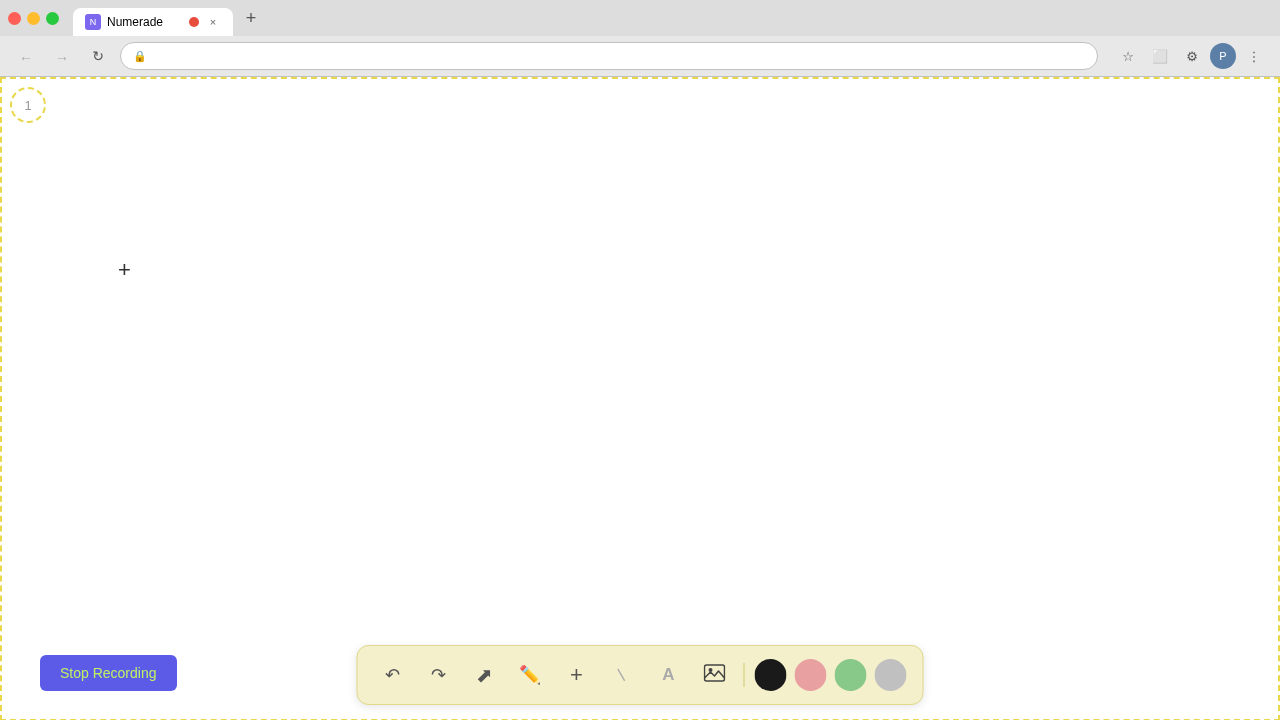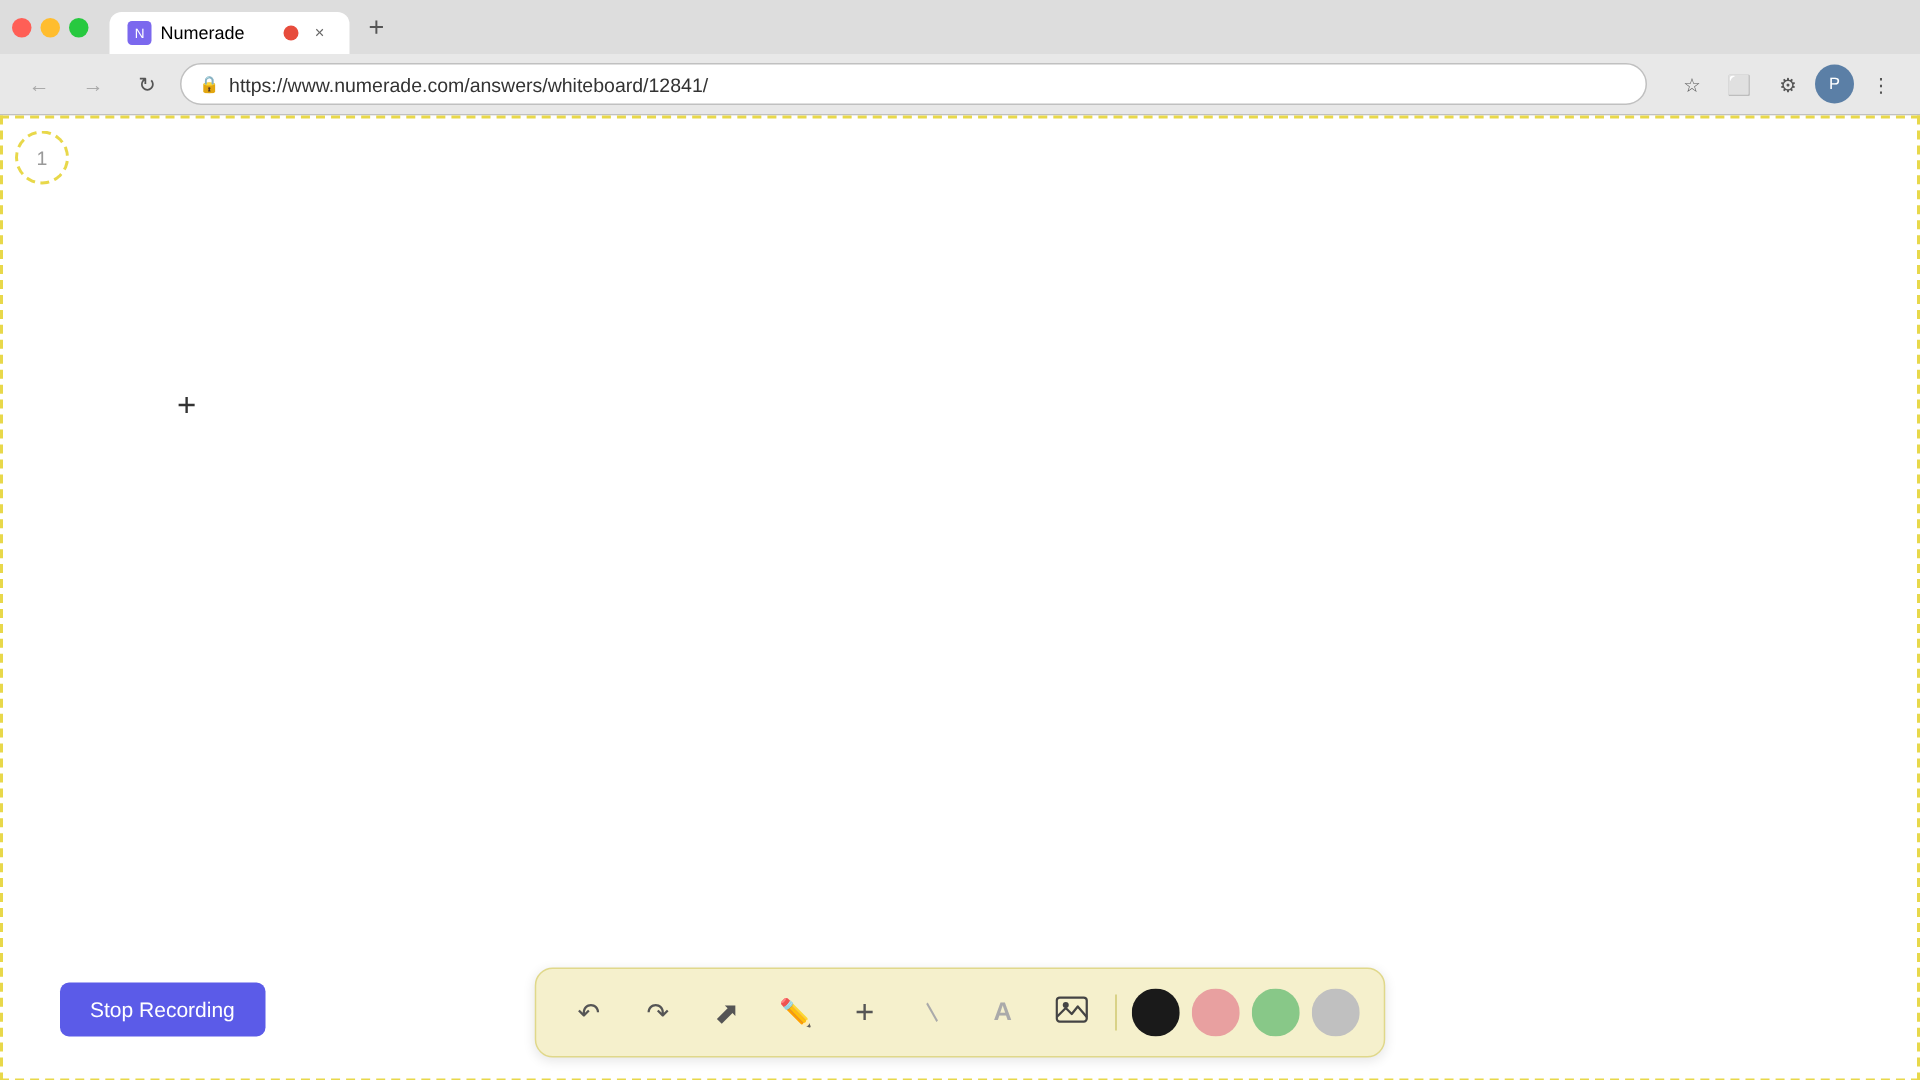--- a/index.html
+++ b/index.html
@@ -213,21 +213,21 @@
       line-height: 1;
       user-select: none;
     }
 
     
     .stop-recording-btn {
       position: absolute;
       bottom: 30px;
       left: 40px;
       background: #5b5be8;
-      color: #ffffff;
+      color: #bef264;
       border: none;
       border-radius: 6px;
       padding: 10px 20px;
       font-size: 14px;
       cursor: pointer;
       font-weight: 500;
       text-align: center;
     }
 
     
@@ -303,21 +303,20 @@
       <span>←</span>
     </button>
     <button class="nav-btn disabled">
       <span>→</span>
     </button>
     <button class="nav-btn">
       <span>↻</span>
     </button>
     <div class="url-bar">
       <span class="lock-icon">🔒</span>
-      <span>https://www.numerade.com/answers/whiteboard/12841/</span>
     </div>
     <div class="browser-actions">
       <button class="browser-action-btn">
         <span>☆</span>
       </button>
       <button class="browser-action-btn">
         <span>⬜</span>
       </button>
       <button class="browser-action-btn">
         <span>⚙</span>

